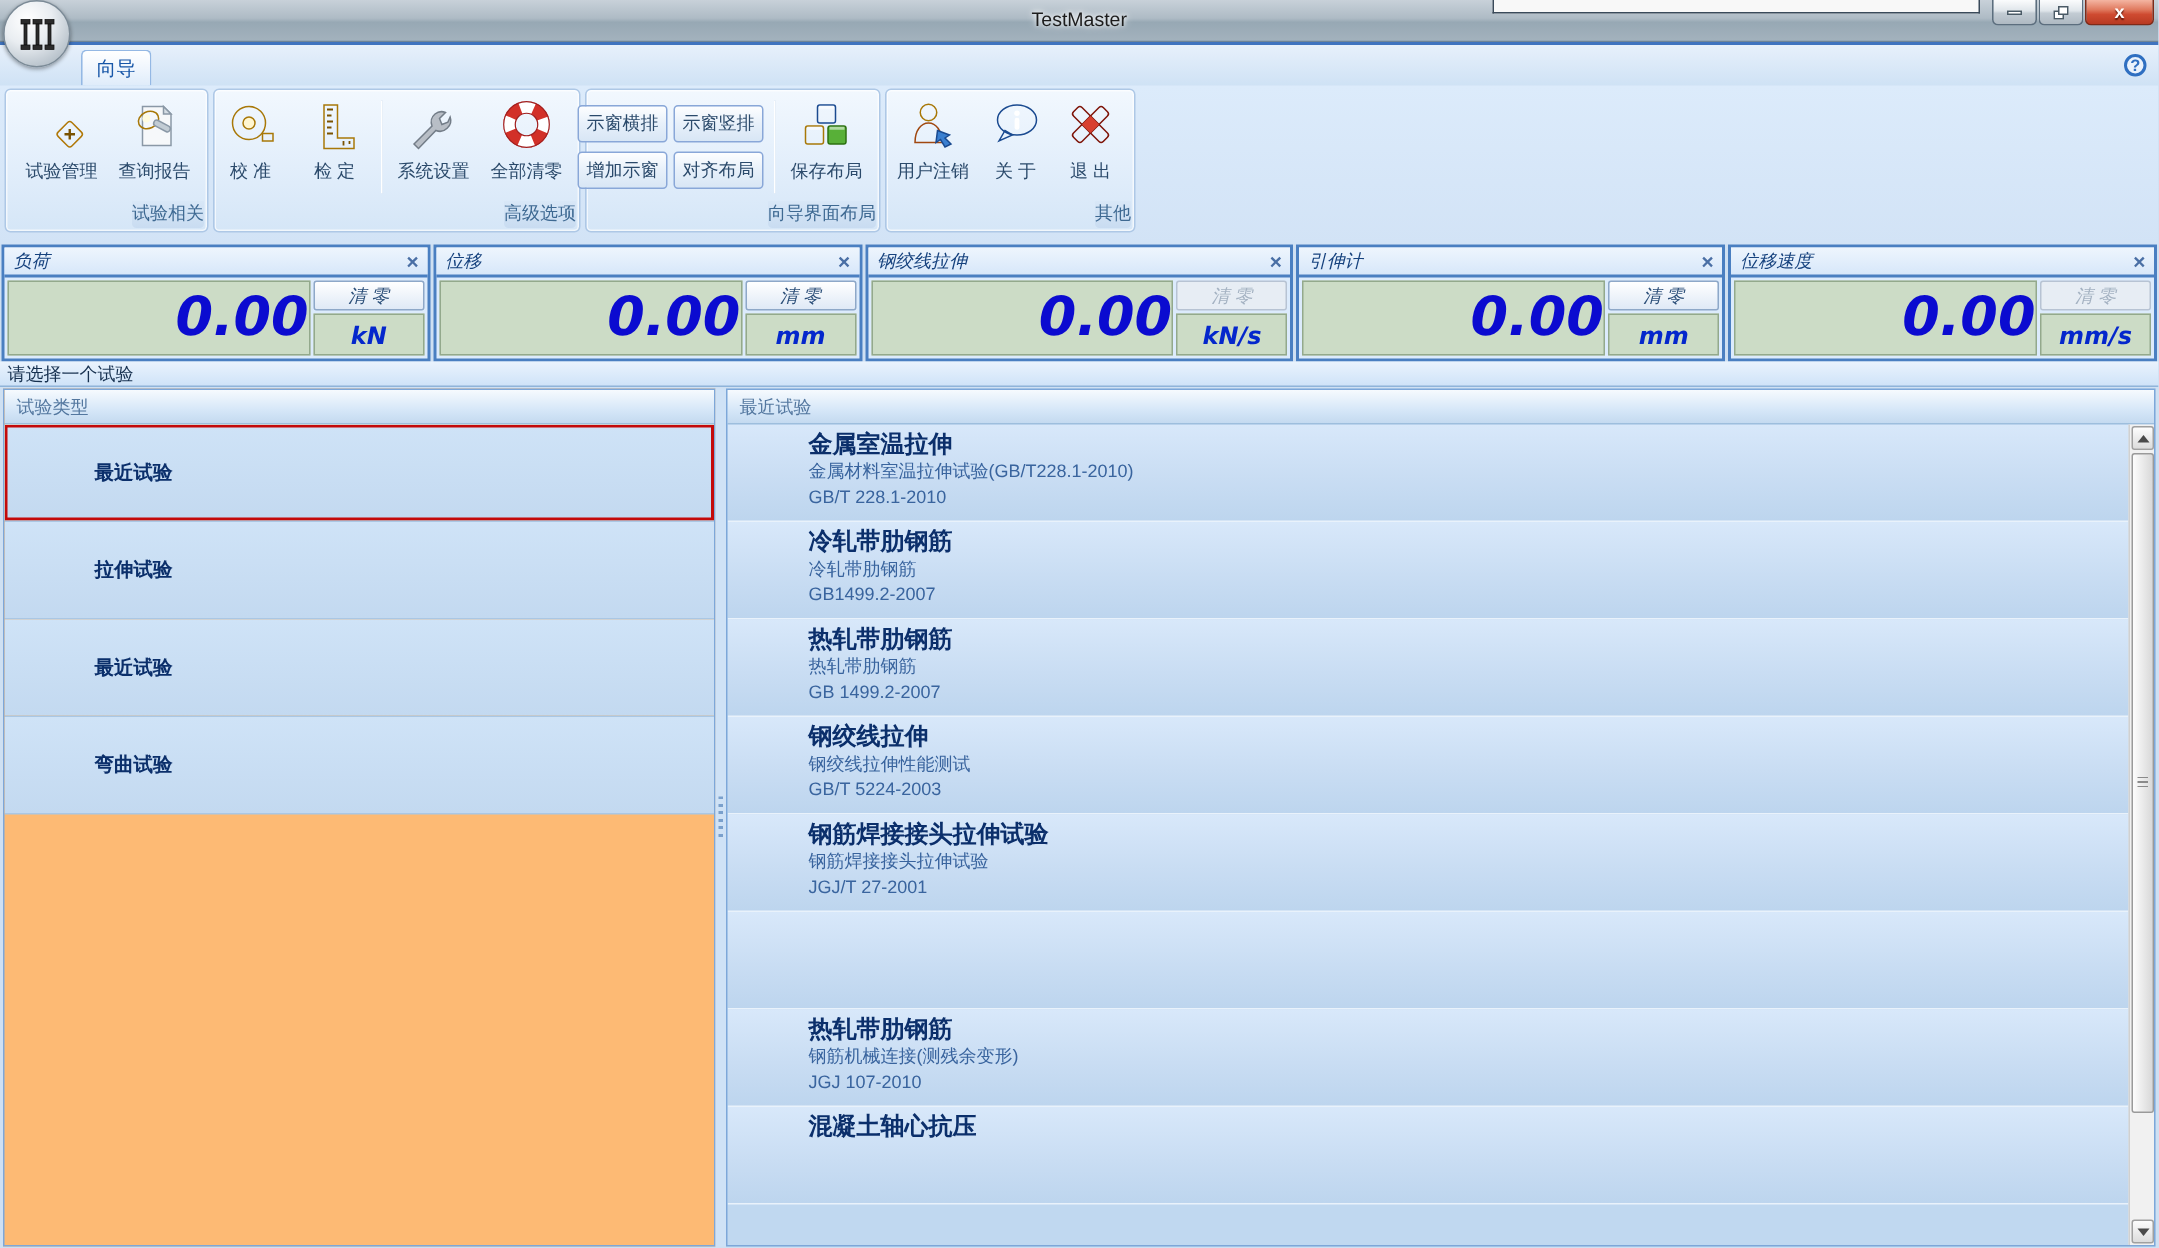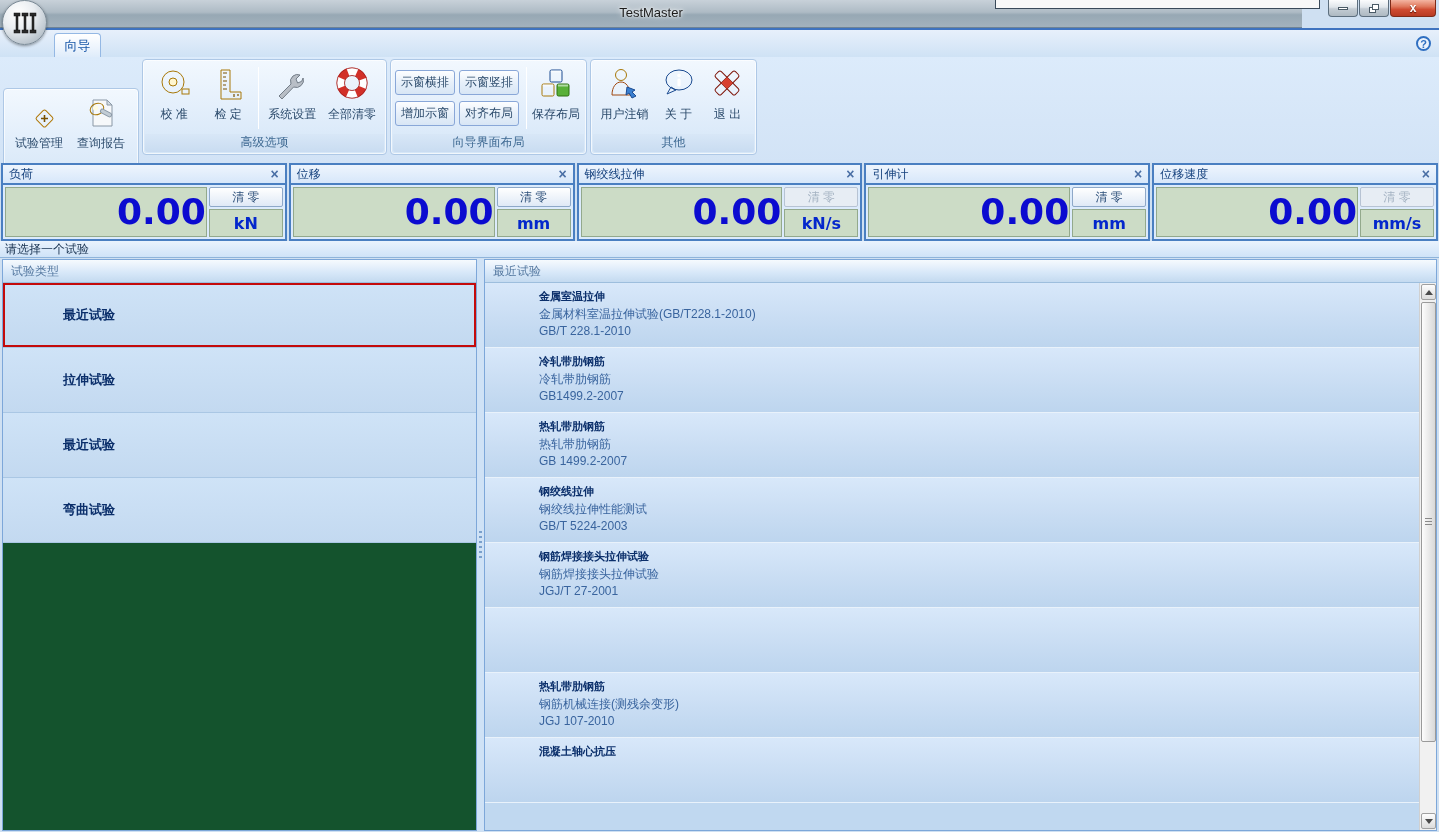--- a/index.html
+++ b/index.html
@@ -1,20 +1,20 @@
 <!DOCTYPE html>
 <html><head>
 <meta charset="utf-8">
 <style>
   * { margin:0; padding:0; box-sizing:border-box; }
   html,body { width:1439px; height:832px; overflow:hidden; }
   body { font-family:"Liberation Sans", sans-serif; background:#cfe0f2; position:relative; }
 
   
-  .titlebar { position:absolute; left:0; top:0; width:1302px; height:28px;
+  .titlebar { position:absolute; left:0; top:0; width:1439px; height:28px;
     background:linear-gradient(#c8d1d9 0%, #aebbc5 45%, #97a8b4 55%, #a3b2bd 100%);
     border-bottom:1px solid #6f8496; }
   .title-text { position:absolute; left:0; right:0; top:5px; text-align:center; font-size:13px; color:#1c1c1c;
     text-shadow:0 0 3px #ffffff, 0 0 6px #ffffff; }
   .app-orb { position:absolute; left:2px; top:0px; width:45px; height:45px; border-radius:50%;
     background:radial-gradient(circle at 35% 28%, #ffffff 0%, #e9edf1 40%, #c2cbd3 70%, #9daab5 100%);
     border:1px solid #7b8a96; box-shadow:0 1px 3px rgba(0,0,0,.4); z-index:30; display:flex; align-items:center; justify-content:center; }
   .cutbox { position:absolute; left:995px; top:0; width:325px; height:9px; background:#f8f8f8;
     border:1px solid #3a4a5a; border-top:none; z-index:25; }
   .winbtns { position:absolute; right:3px; top:0; display:flex; z-index:26; }
@@ -40,37 +40,37 @@
     color:#1857a8; font-size:13px; text-align:center; line-height:23px; }
   .help-circle { position:absolute; right:8px; top:6px; width:15px; height:15px; border-radius:50%;
     border:2px solid #2f6fc1; color:#2f6fc1; background:#eaf2fc; font-size:11px; font-weight:bold;
     text-align:center; line-height:12px; }
 
   
   .ribbon { position:absolute; left:0; top:57px; width:1439px; height:106px;
     background:linear-gradient(#dcebfb, #d2e3f6); }
   .rgroup { position:absolute; top:2px; height:96px; border:1px solid #aec8e6; border-radius:4px;
     background:linear-gradient(#f2f8fe 0%, #e2eefb 55%, #d5e6f7 100%);
-    display:flex; flex-direction:column; box-shadow:inset 0 0 0 1px #ffffffaa; }
+    display:flex; flex-direction:column; box-shadow:inset 0 0 0 1px #ffffffaa;align-items:flex-end; }
   .rgroup-body { flex:1; display:flex; align-items:center; padding:2px 4px 0 4px; }
   .rgroup-caption { height:18px; margin:0 2px 2px 2px; border-radius:0 0 3px 3px;
     background:linear-gradient(#d8e7f7, #c9dcf1); color:#3e6992; font-size:12px; text-align:center; line-height:17px; }
   .rbtn { display:flex; flex-direction:column; align-items:center; justify-content:flex-start;
     width:62px; height:68px; border-radius:3px; padding-top:2px; }
   .rbtn .ricon { width:36px; height:36px; display:flex; align-items:center; justify-content:center; }
   .rbtn .rlabel { font-size:12px; color:#2b4a6b; margin-top:4px; white-space:nowrap; }
   .vsep { width:1px; height:62px; background:#b4cbe5; border-right:1px solid #ffffff; margin:0 3px; }
   .smallgrid { display:flex; flex-direction:column; justify-content:center; gap:6px; margin-right:4px; }
   .smallrow { display:flex; gap:4px; }
   .sbtn { width:60px; height:25px; border:1px solid #89a7d8; border-radius:3px;
     background:linear-gradient(#fdfeff, #e7f0fa 50%, #d8e6f5);
     color:#2b4a6b; font-size:12px; text-align:center; line-height:23px; }
 
   
-  .meters { position:absolute; left:0; top:163px; width:1439px; height:78px; display:flex; background:#cfe0f2; }
+  .meters { position:absolute; left:0; top:163px; width:1439px; height:78px; display:flex; background:#cfe0f2;font-style:italic; }
   .meter { flex:1; margin:0 1px; border:2px solid #4a7fc1; background:#dcebfc; display:flex; flex-direction:column; }
   .meter-head { height:20px; background:linear-gradient(#eef5fd, #d7e7fa); display:flex; align-items:center;
     padding:0 6px; border-bottom:2px solid #4a7fc1; }
   .meter-title { flex:1; font-size:12px; color:#16427e; }
   .meter-close { color:#4a6fa5; font-weight:bold; font-size:14px; line-height:1; }
   .meter-body { flex:1; display:flex; padding:2px; gap:2px; }
   .meter-display { flex:1; background:#ccdcc6; border:1px solid #93a98c;
     display:flex; align-items:center; justify-content:flex-end; }
   .meter-value { font-family:"DejaVu Sans", sans-serif; font-weight:bold; font-size:36px; color:#0b0bd0; line-height:1; }
   .meter-side { width:74px; display:flex; flex-direction:column; gap:2px; }
@@ -84,40 +84,40 @@
   .prompt-bar { position:absolute; left:0; top:241px; width:1439px; height:17px;
     background:linear-gradient(#eaf3fd, #cfe3f8); border-bottom:1px solid #8fb4da;
     font-size:12px; color:#16304f; padding-left:5px; line-height:16px; }
 
   
   .main { position:absolute; left:0; top:258px; width:1439px; height:574px; background:#cfe0f2; }
   .panel-header { height:23px; background:linear-gradient(#f6fafe, #d6e7f8 60%, #c4daf0);
     border-bottom:1px solid #9dbedd; color:#53779f; font-size:12px; padding-left:8px; line-height:22px; }
 
   .left-panel { position:absolute; left:2px; top:1px; width:475px; height:572px;
-    border:1px solid #7da7d9; background:#14532d; overflow:hidden; }
+    border:1px solid #7da7d9; background:#fdba74; overflow:hidden; }
   .type-item { height:65px; display:flex; align-items:center; position:relative;
     background:linear-gradient(#cfe3f7, #c3d9f0); border-bottom:1px solid #aac7e4; }
   .type-item.selected { box-shadow:inset 0 0 0 2px #c40a0a; }
   .type-icon { margin-left:14px; width:38px; height:34px; }
   .type-label { margin-left:8px; font-size:13px; font-weight:bold; color:#0b2f6b; }
 
   .splitter { position:absolute; left:477px; top:1px; width:7px; height:572px; background:#cfe2f6;
     display:flex; align-items:center; justify-content:center; }
   .splitter-grip { width:3px; height:28px;
     background:repeating-linear-gradient(#7aa0cc 0 2px, transparent 2px 5px); }
 
   .right-panel { position:absolute; left:484px; top:1px; width:953px; height:572px;
     border:1px solid #7da7d9; background:#c0d8f0; overflow:hidden; }
   .list-viewport { position:absolute; left:0; top:23px; right:17px; bottom:0; overflow:hidden; }
   .recent-item { height:65px; position:relative;
     background:linear-gradient(#d8e8fa 0%, #c9ddf3 55%, #bdd5ee 100%); border-bottom:1px solid #e9f2fb; }
   .recent-icon { position:absolute; left:14px; top:8px; width:30px; height:42px; }
   .recent-text { position:absolute; left:54px; top:5px; }
-  .recent-title { font-size:11px; font-weight:bold; color:#0b2f6b; line-height:17px; }
+  .recent-title { font-size:16px; font-weight:bold; color:#0b2f6b; line-height:17px; }
   .recent-sub { font-size:12px; color:#39649e; line-height:18px; min-height:18px; }
   .recent-std { font-size:12px; color:#39649e; line-height:17px; }
 
   
   .scrollbar { position:absolute; right:0; top:23px; bottom:0; width:17px; background:#f1f1f1; border-left:1px solid #d0d0d0; }
   .scroll-arrow { position:absolute; left:1px; width:15px; height:16px; border:1px solid #a0a0a0; border-radius:2px;
     background:linear-gradient(#fdfdfd, #dcdcdc); display:flex; align-items:center; justify-content:center; }
   .scroll-arrow.up { top:1px; }
   .scroll-arrow.down { bottom:1px; }
   .tri-up { width:0; height:0; border-left:4px solid transparent; border-right:4px solid transparent; border-bottom:5px solid #4a4a4a; }
@@ -164,21 +164,21 @@
     </div>
 </div>
 
 <div class="tabrow">
   <div class="tab">向导</div>
   <div class="help-circle">?</div>
 </div>
 
 <div class="ribbon">
 
-  <div class="rgroup" style="left:3px; width:136px;margin-top:29px;">
+  <div class="rgroup" style="left:3px; width:136px;">
     <div class="rgroup-body">
       <div class="rbtn">
         <span class="ricon">
           <svg width="34" height="34" viewBox="0 0 34 34">
             <use href="#pawnPath" fill="url(#gBlue)" transform="translate(3,2) scale(1.15)"></use>
             <rect x="16" y="16" width="13" height="13" rx="2" transform="rotate(45 22.5 22.5)" fill="url(#gYellow)" stroke="#b07808"></rect>
             <path d="M19 22.5h7M22.5 19v7" stroke="#7a5200" stroke-width="1.6"></path>
           </svg>
         </span>
         <span class="rlabel">试验管理</span>

